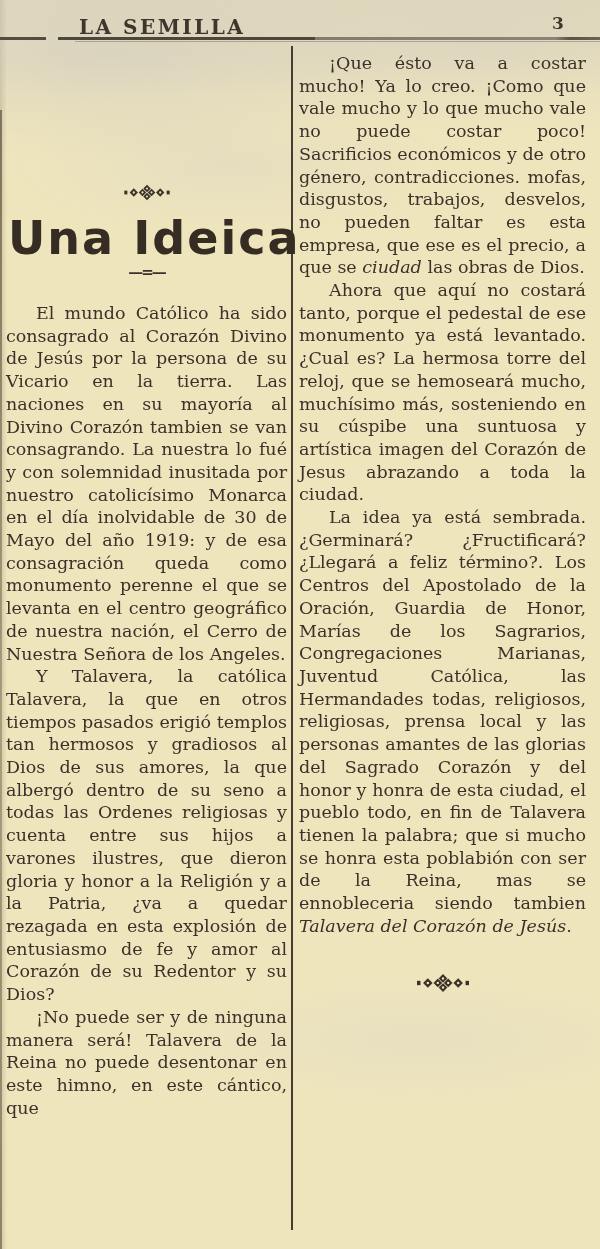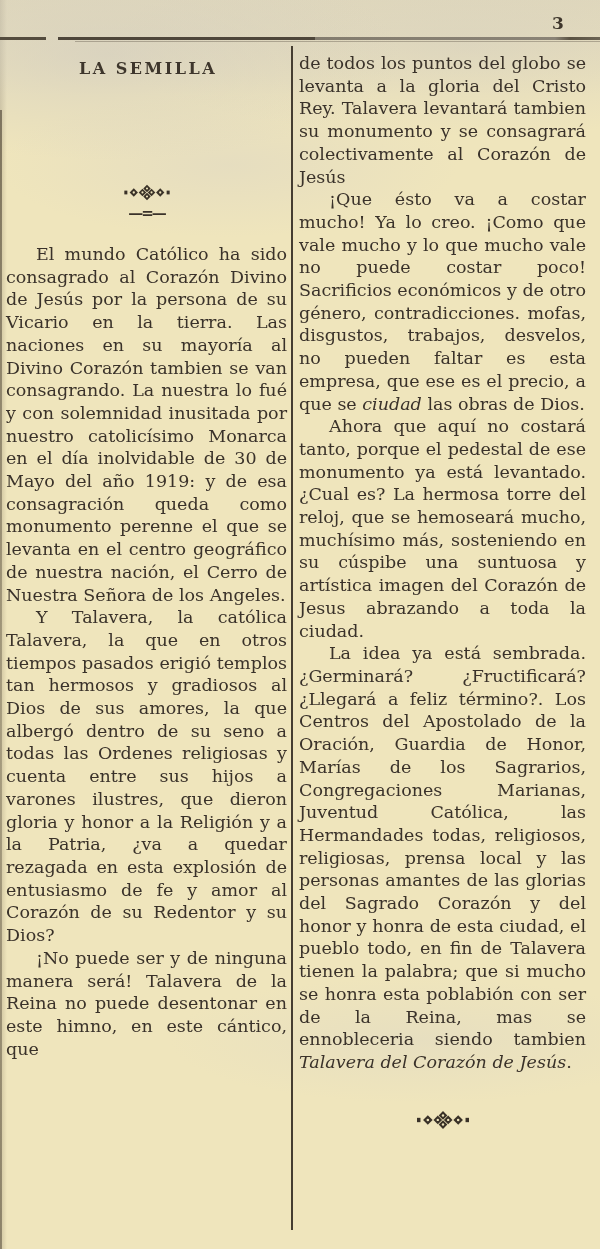--- a/index.html
+++ b/index.html
@@ -13,23 +13,22 @@
       radial-gradient(ellipse 520px 130px at 78% 45px, rgba(208,203,193,0.45), rgba(208,203,193,0) 70%),
       radial-gradient(ellipse 320px 100px at 38% 165px, rgba(216,210,197,0.40), rgba(216,210,197,0) 72%),
       radial-gradient(ellipse 360px 90px at 70% 1040px, rgba(221,215,196,0.45), rgba(221,215,196,0) 70%),
       linear-gradient(180deg, rgba(204,198,186,0.38), rgba(204,198,186,0) 95px),
       linear-gradient(90deg, rgba(86,74,56,0.22), rgba(86,74,56,0) 7px);
     font-family:"DejaVu Serif", serif;
     color:#3a322a;
   }
   .masthead-title{
     position:absolute;left:79px;top:15px;
-    font-size:16px;font-weight:bold;letter-spacing:2.5px;
+    font-size:20px;font-weight:bold;letter-spacing:2.5px;
     color:#3e362c;
-    margin-top:44px;
   }
   .page-number{
     position:absolute;left:552px;top:13px;
     font-size:17px;font-weight:bold;color:#3e362c;
   }
   .rule-main{
     position:absolute;left:0;top:37px;width:600px;height:3px;
     background:linear-gradient(90deg,
       #544c3e 0px, #544c3e 46px,
       rgba(0,0,0,0) 46px, rgba(0,0,0,0) 58px,
@@ -103,28 +102,28 @@
         <g fill="#efe5bc">
           <circle cx="10" cy="9" r="1.2"></circle>
             <circle cx="38" cy="9" r="1.2"></circle>
           <circle cx="24" cy="4.8" r="1.1"></circle>
             <circle cx="24" cy="13.2" r="1.1"></circle>
           <circle cx="19.2" cy="8.9" r="1.1"></circle>
             <circle cx="28.8" cy="8.9" r="1.1"></circle>
         </g>
       </svg>
     </div>
+    <div class="headline">Una Ideica</div>
     <div class="headline-rule">—=—</div>
     <p class="para para-first"><span>El mundo Católico ha sido consagrado al Corazón Divino de Jesús por la persona de su Vicario en la tierra. Las naciones en su mayoría al Divino Corazón tambien se van consagrando. La nuestra lo fué y con solemnidad inusitada por nuestro catolicísimo Monarca en el día inolvidable de 30 de Mayo del año 1919: y de esa consagración queda como monumento perenne el que se levanta en el centro geográfico de nuestra nación, el Cerro de Nuestra Señora de los Angeles.</span></p>
     <p class="para"><span>Y Talavera, la católica Talavera, la que en otros tiempos pasados erigió templos tan hermosos y gradiosos al Dios de sus amores, la que albergó dentro de su seno a todas las Ordenes religiosas y cuenta entre sus hijos a varones ilustres, que dieron gloria y honor a la Religión y a la Patria, ¿va a quedar rezagada en esta explosión de entusiasmo de fe y amor al Corazón de su Redentor y su Dios?</span></p>
     <p class="para"><span>¡No puede ser y de ninguna manera será! Talavera de la Reina no puede desentonar en este himno, en este cántico, que</span></p>
   </div>
 
   <div class="col col-right body-text">
-    <p class="para no-indent"><span>de todos los puntos del globo se levanta a la gloria del Cristo Rey. Talavera levantará tambien su monumento y se consagrará colectivamente al Corazón de Jesús</span></p>
     <p class="para"><span>¡Que ésto va a costar mucho! Ya lo creo. ¡Como que vale mucho y lo que mucho vale no puede costar poco! Sacrificios económicos y de otro género, contradicciones. mofas, disgustos, trabajos, desvelos, no pueden faltar es esta empresa, que ese es el precio, a que se </span><span class="italic">ciudad</span><span> las obras de Dios.</span></p>
     <p class="para"><span>Ahora que aquí no costará tanto, porque el pedestal de ese monumento ya está levantado. ¿Cual es? La hermosa torre del reloj, que se hemoseará mucho, muchísimo más, sosteniendo en su cúspibe una suntuosa y artística imagen del Corazón de Jesus abrazando a toda la ciudad.</span></p>
     <p class="para"><span>La idea ya está sembrada. ¿Germinará? ¿Fructificará? ¿Llegará a feliz término?. Los Centros del Apostolado de la Oración, Guardia de Honor, Marías de los Sagrarios, Congregaciones Marianas, Juventud Católica, las Hermandades todas, religiosos, religiosas, prensa local y las personas amantes de las glorias del Sagrado Corazón y del honor y honra de esta ciudad, el pueblo todo, en fin de Talavera tienen la palabra; que si mucho se honra esta poblabión con ser de la Reina, mas se ennobleceria siendo tambien </span><span class="italic">Talavera del Corazón de Jesús</span><span>.</span></p>
     <div class="ornament ornament-bottom">
       <svg class="fleuron" width="52" height="20" viewBox="0 0 48 18" xmlns="http://www.w3.org/2000/svg">
         <g fill="#3a3228">
           <rect x="0" y="7" width="3.2" height="4"></rect>
           <rect x="44.8" y="7" width="3.2" height="4"></rect>
           <path d="M10 4.6 L14.4 9 L10 13.4 L5.6 9 Z"></path>
           <path d="M38 4.6 L42.4 9 L38 13.4 L33.6 9 Z"></path>

